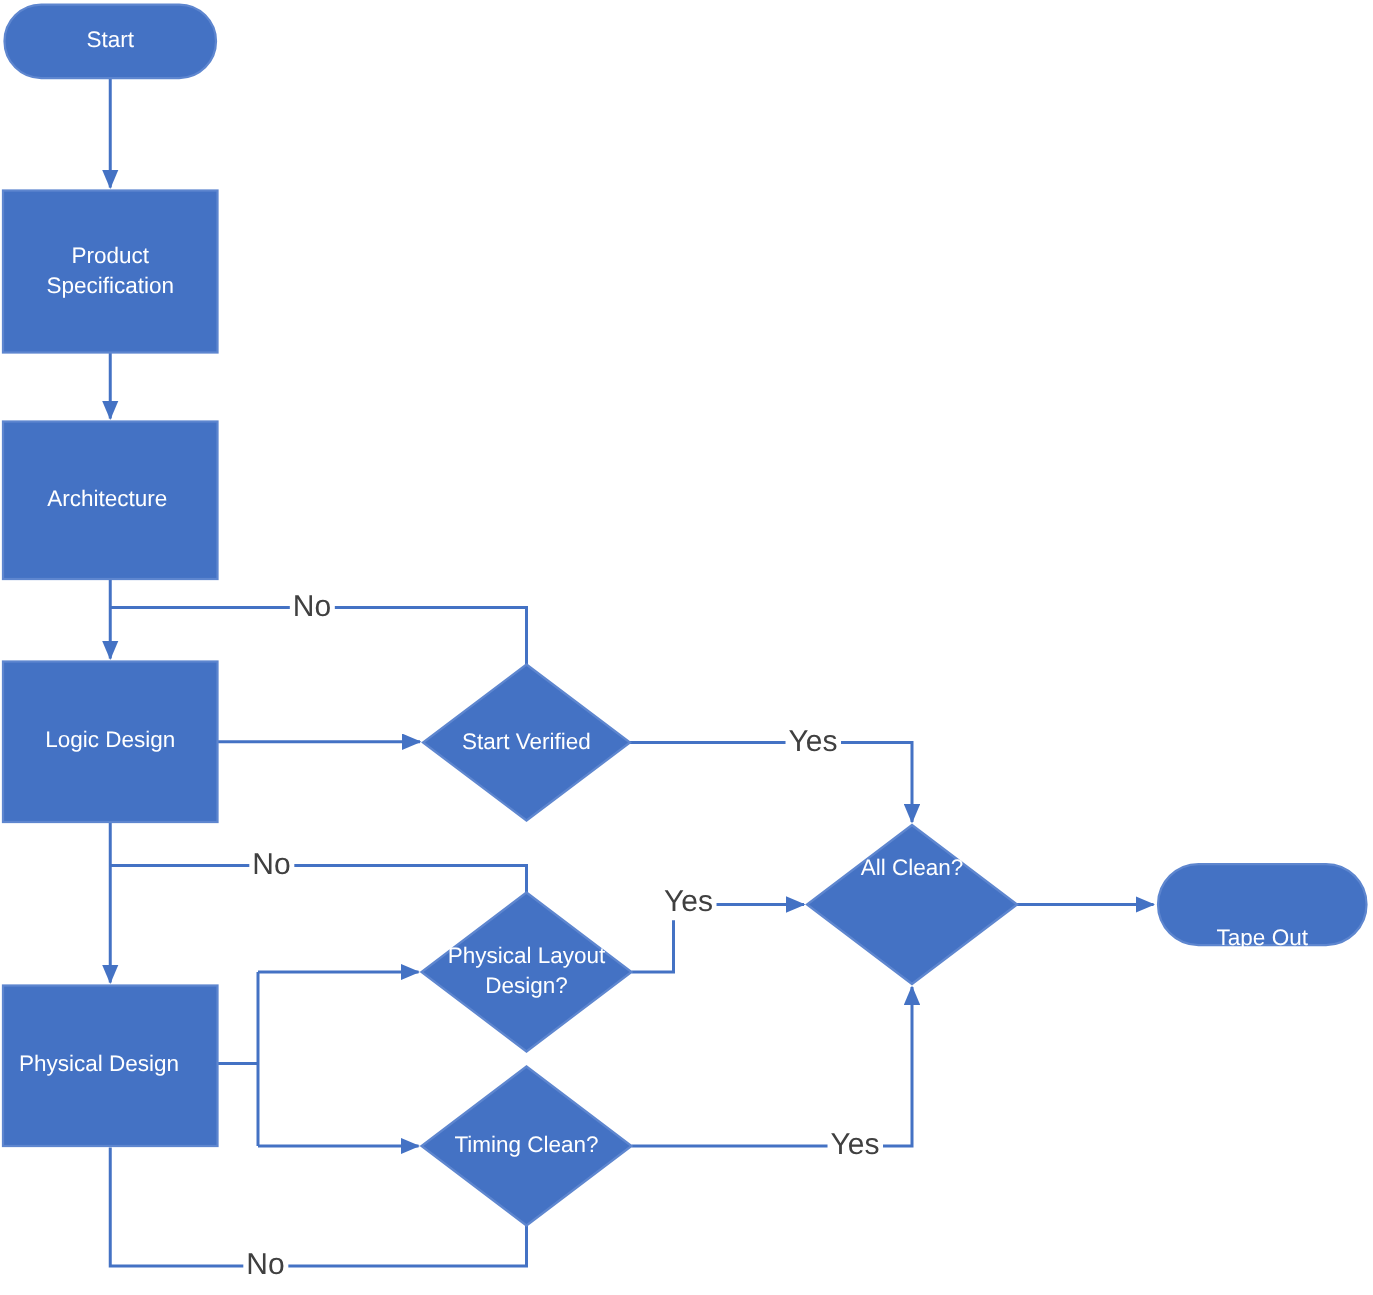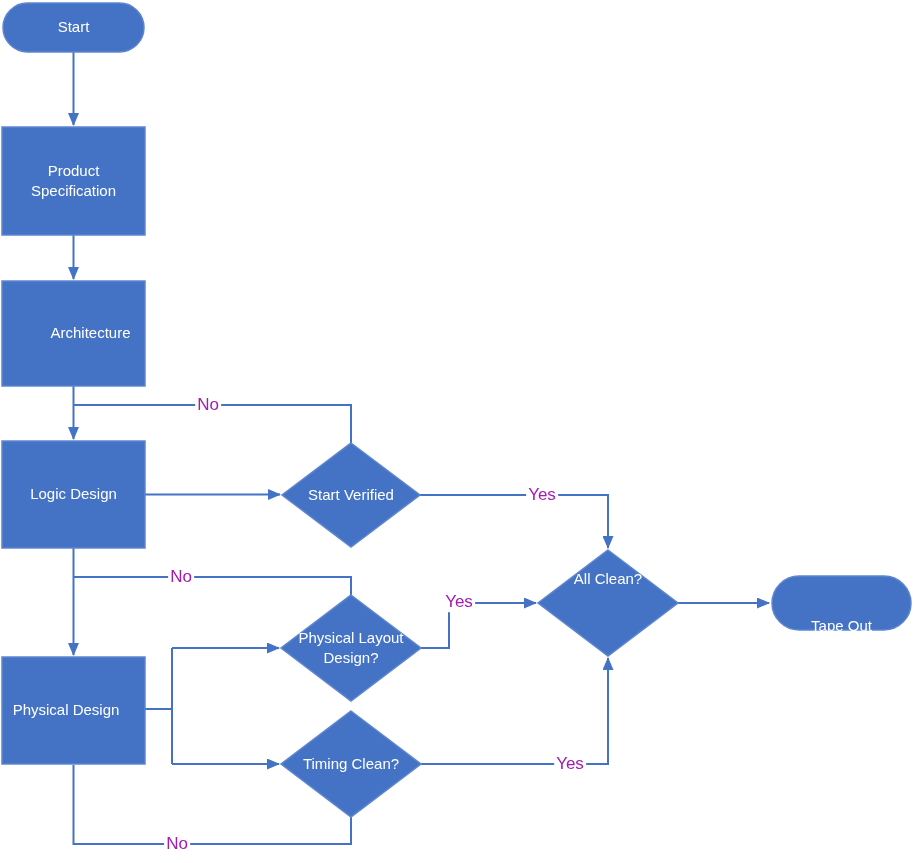--- a/index.html
+++ b/index.html
@@ -17,22 +17,22 @@
     position:absolute;
     display:flex;align-items:center;justify-content:center;
     text-align:center;
     color:#ffffff;font-size:15px;line-height:1.35;
     box-sizing:border-box;
   }
   .edge-label{
     position:absolute;
     transform:translate(-50%,-50%);
     background:#ffffff;
-    color:#a21caf;
-    font-size:17px;line-height:1.15;
+    color:#404040;
+    font-size:20px;line-height:1.15;
     padding:0 2px;
     white-space:nowrap;
   }
 </style>
 </head>
 <body>
 
 <div class="canvas">
 
   <svg class="layer" width="915" height="863" viewBox="0 0 915 863" xmlns="http://www.w3.org/2000/svg">
@@ -68,21 +68,21 @@
     <polygon class="shape" points="351,595 421,648 351,701 281,648"></polygon>
     <polygon class="shape" points="351,711 421,764 351,817 281,764"></polygon>
     <polygon class="shape" points="608,550 678,603 608,656 538,603"></polygon>
     <rect class="shape" x="772" y="576" width="139" height="54" rx="27"></rect>
   </svg>
 
   <div class="node-label" style="left:3px;top:3px;width:141px;height:49px;">Start</div>
 
   <div class="node-label" style="left:2px;top:127px;width:143px;height:108px;padding:0 20px;">Product Specification</div>
 
-  <div class="node-label" style="left:19px;top:281px;width:143px;height:105px;">Architecture</div>
+  <div class="node-label" style="left:0;top:281px;width:143px;height:105px;">Architecture</div>
 
   <div class="node-label" style="left:2px;top:441px;width:143px;height:107px;">Logic Design</div>
 
   <div class="node-label" style="left:291px;top:443px;width:120px;height:104px;">Start Verified</div>
 
   <div class="node-label" style="left:2px;top:657px;width:128px;height:107px;">Physical Design</div>
 
   <div class="node-label" style="left:289px;top:595px;width:124px;height:106px;">Physical Layout Design?</div>
 
   <div class="node-label" style="left:291px;top:711px;width:120px;height:106px;">Timing Clean?</div>

